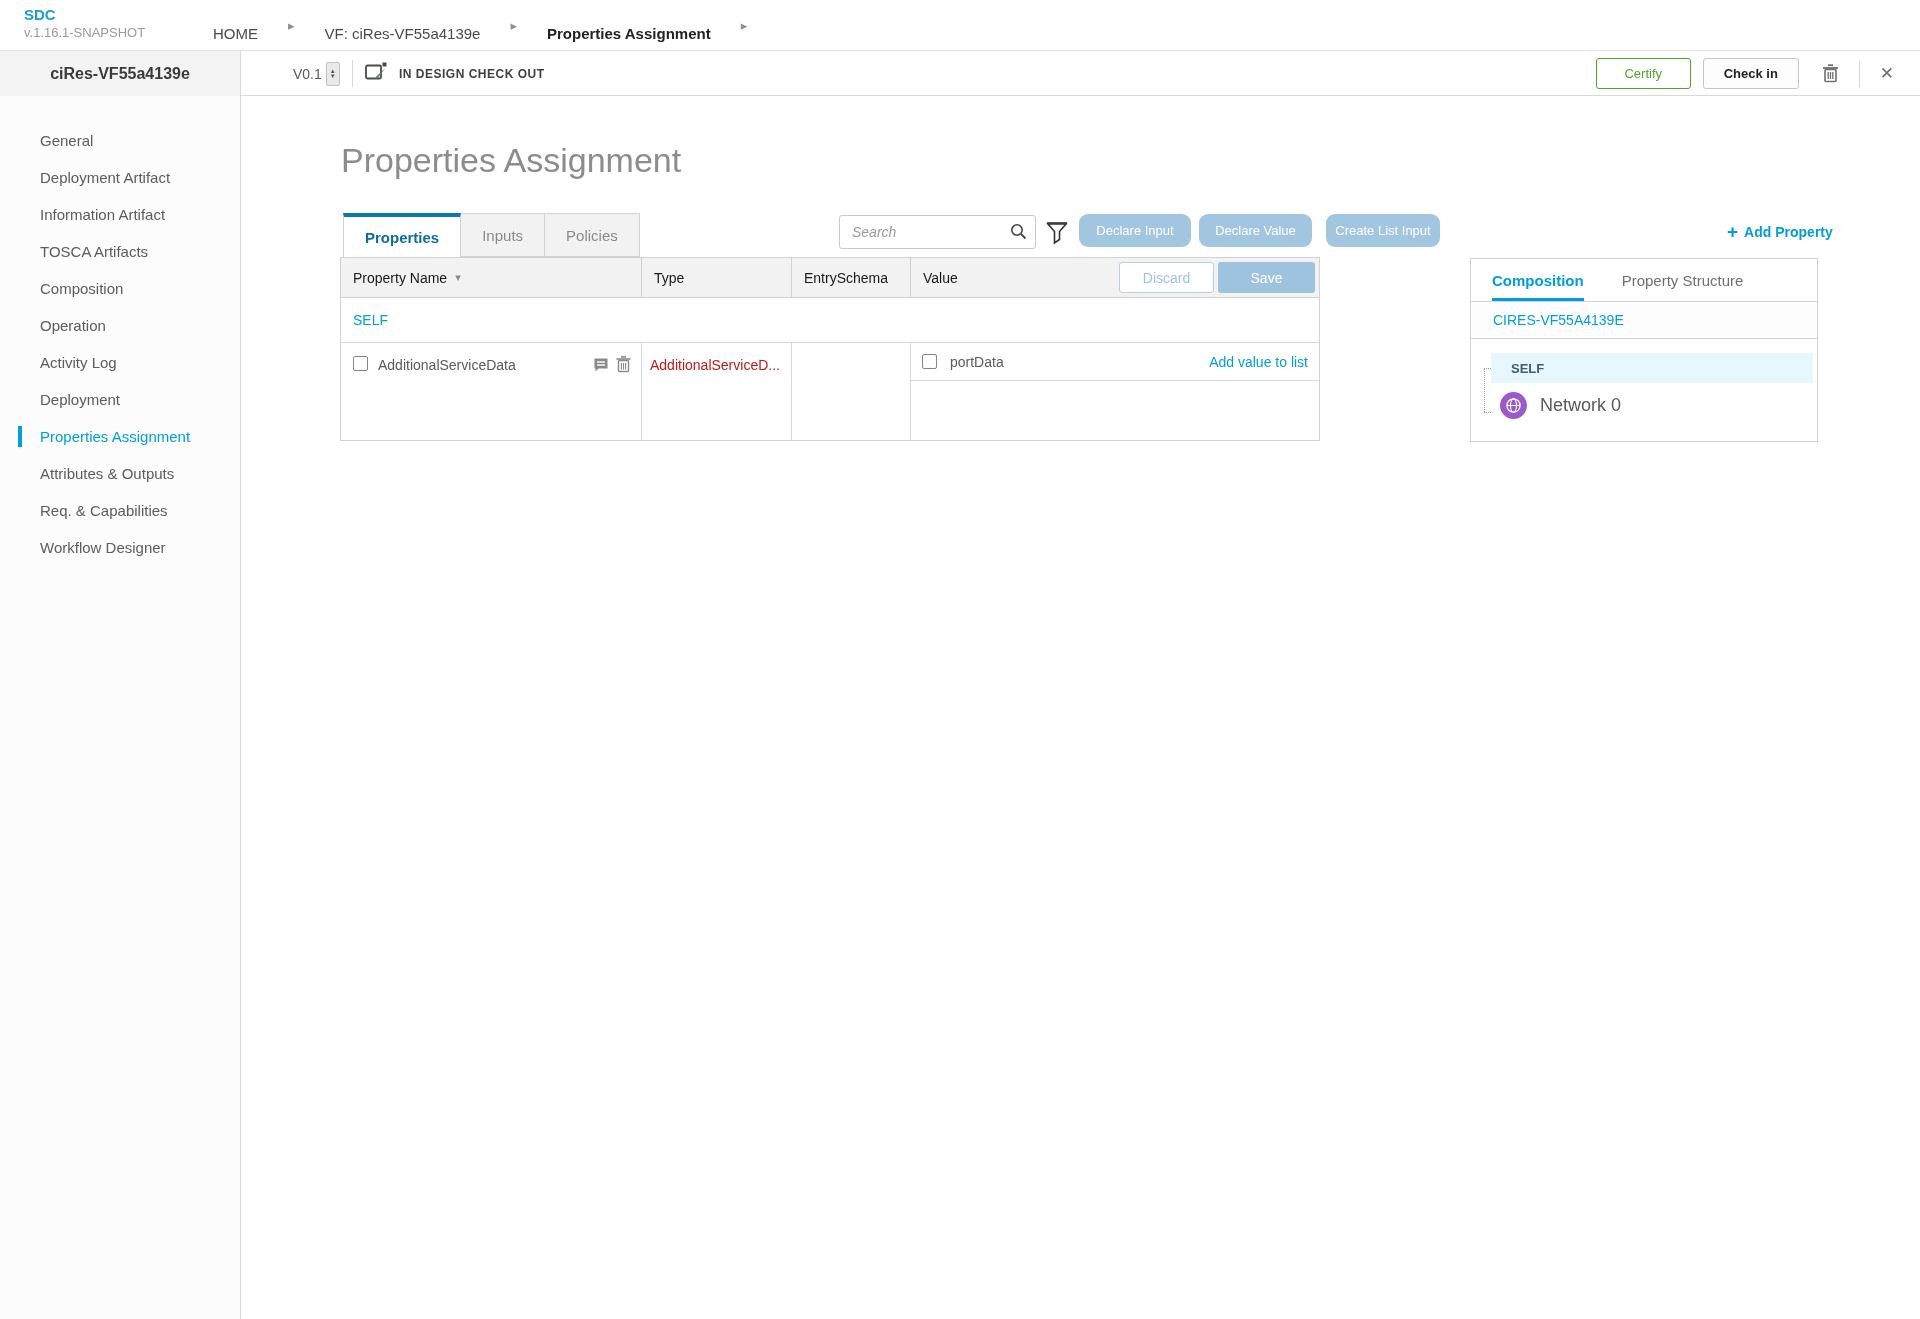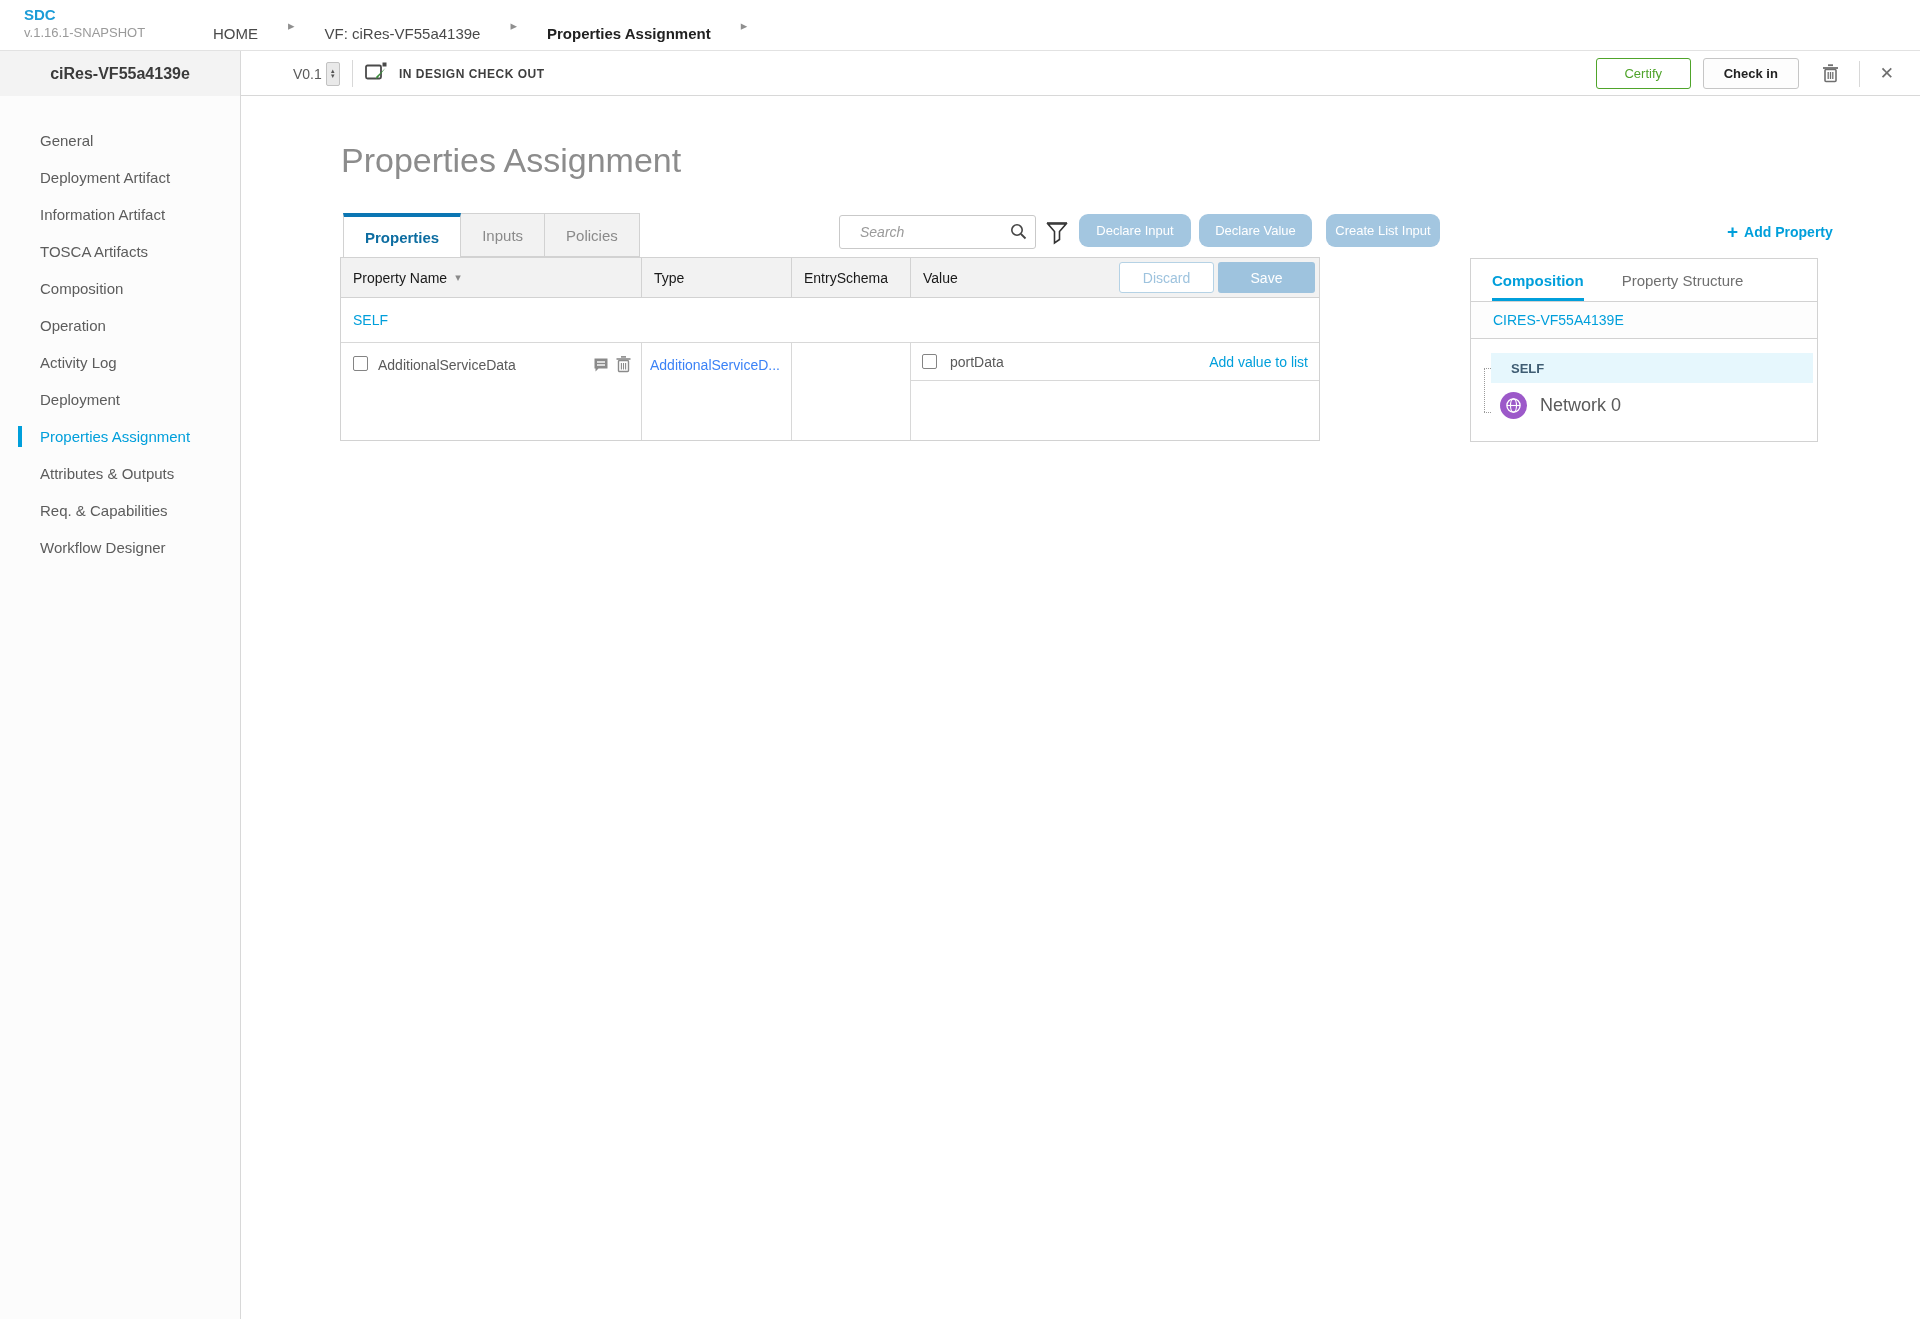--- a/index.html
+++ b/index.html
@@ -56,21 +56,21 @@
   .page-title { position:absolute; left:341px; top:141px; font-size:34px; font-weight:300; color:#8c8c8c; }
 
   .tabs { position:absolute; left:343px; top:213px; height:44px; display:flex; }
   .tab { padding:0 21px; display:flex; align-items:center; background:#f2f2f2;
     border:1px solid #d2d2d2; border-left:none; color:#8a8a8a; font-size:15px; cursor:pointer; }
   .tab:first-child { border-left:1px solid #d2d2d2; }
   .tab.active { background:#fff; border-top:4px solid #0b76b3; border-bottom:none;
     color:#0d6da1; font-weight:bold; }
 
   .search-box { position:absolute; left:839px; top:215px; width:197px; height:34px; }
-  .search-input { width:100%; height:100%; border:1px solid #c9c9c9; border-radius:3px; padding:0 34px 0 20px;
+  .search-input { width:100%; height:100%; border:1px solid #c9c9c9; border-radius:3px; padding:0 34px 0 12px;
     font-size:14px; color:#555; font-family:inherit; }
   .search-input::placeholder { font-style:italic; color:#9a9a9a; }
   .search-glyph { position:absolute; right:9px; top:8px; }
   .funnel { position:absolute; left:1046px; top:222px; cursor:pointer; }
 
   .action-btn { position:absolute; top:214px; height:33px; border:none; border-radius:9px;
     background:#a3c6e0; color:#fff; font-size:13px; cursor:pointer; font-family:inherit; }
   .action-declare-input { left:1079px; width:112px; }
   .action-declare-policy { left:1199px; width:113px; }
   .action-create-list { left:1326px; width:114px; }
@@ -98,21 +98,21 @@
 
   .self-row { height:45px; border-bottom:1px solid #d8d8d8; display:flex; align-items:center;
     padding-left:12px; }
   .self-link { color:#009fdb; font-size:14px; cursor:pointer; }
 
   .data-row { display:flex; height:97px; }
   .cell { border-right:1px solid #d8d8d8; }
   .cell-name { width:301px; display:flex; align-items:flex-start; padding:13px 10px 0 12px; gap:10px; }
   .cell-name-label { flex:1; font-size:14px; color:#5a5a5a; padding-top:1px; }
   .name-icons { display:flex; gap:7px; align-items:center; }
-  .cell-type { width:150px; padding:14px 6px 0 8px; font-size:14px; color:#3b82f6; }
+  .cell-type { width:150px; padding:14px 6px 0 8px; font-size:14px; color:#b91c1c; }
   .cell-entry { width:119px; }
   .cell-value { flex:1; border-right:none; display:flex; flex-direction:column; }
   .value-sub1 { height:38px; border-bottom:1px solid #d8d8d8; display:flex; align-items:center;
     padding:0 11px; gap:13px; }
   .value-sub2 { flex:1; display:flex; align-items:stretch; }
   .value-name { font-size:14px; color:#5a5a5a; }
   .spacer { flex:1; }
   .add-value-link { color:#009fdb; font-size:14px; cursor:pointer; }
   .sub2-left { width:271px; display:flex; align-items:center; padding:0 11px; gap:13px; }
   .sub2-right { flex:1; border-left:1px solid #d8d8d8; display:flex; align-items:center; }

